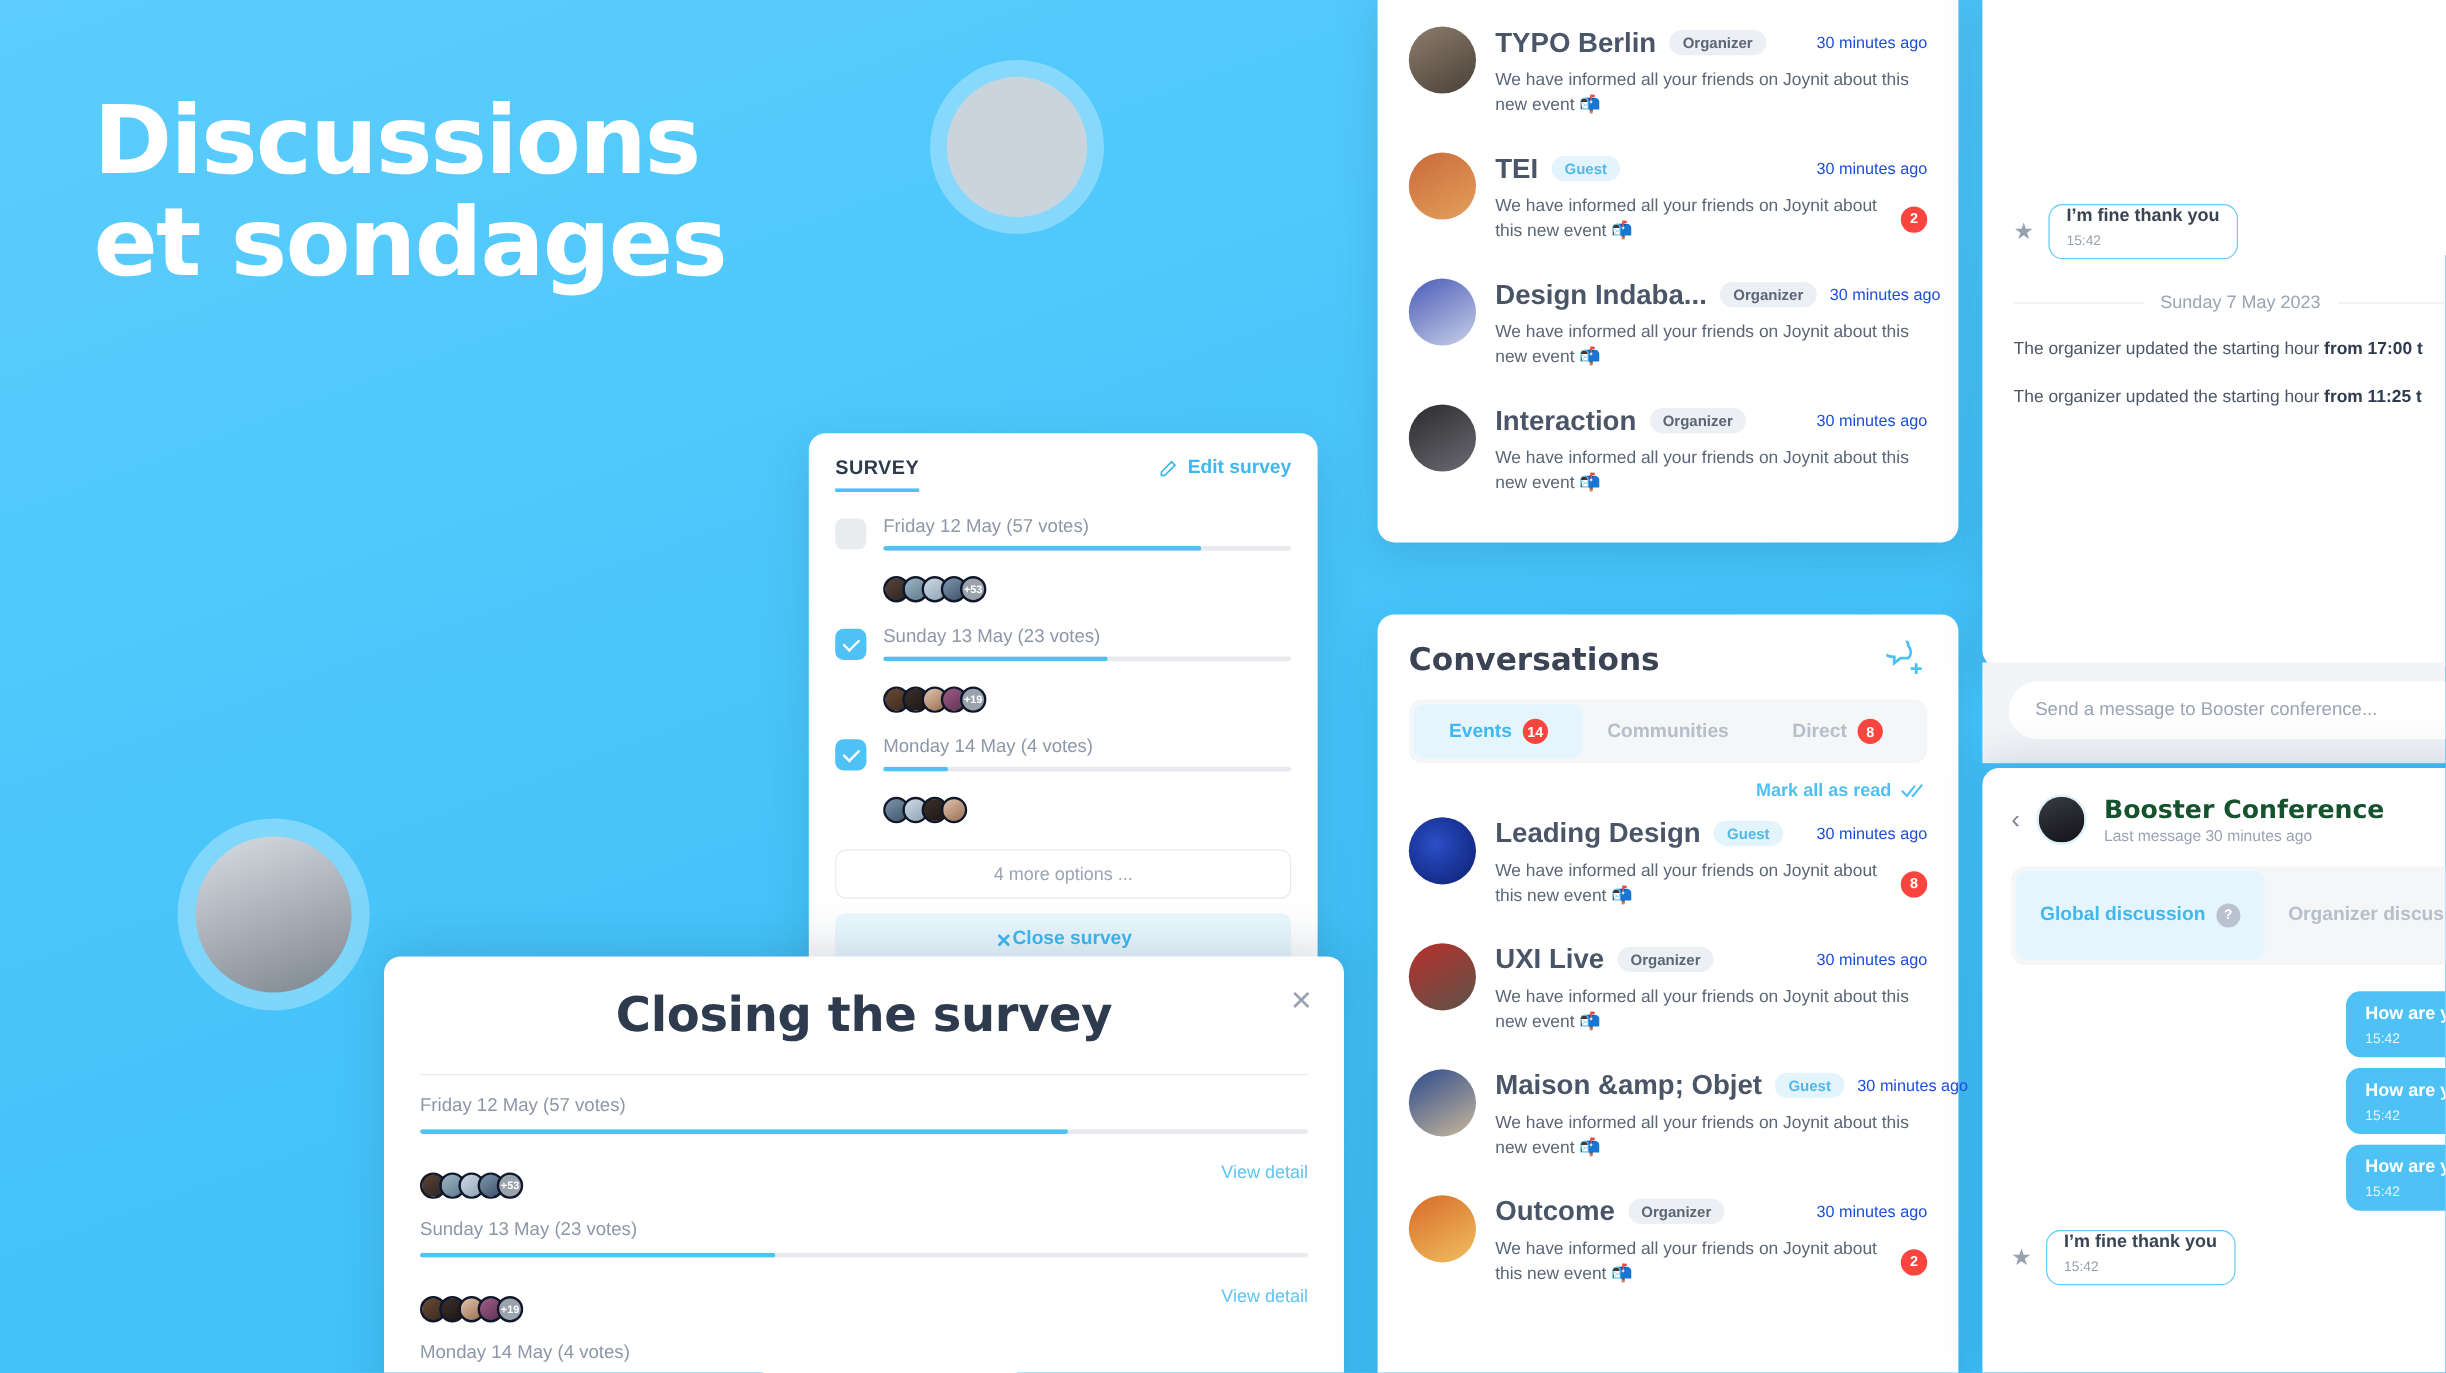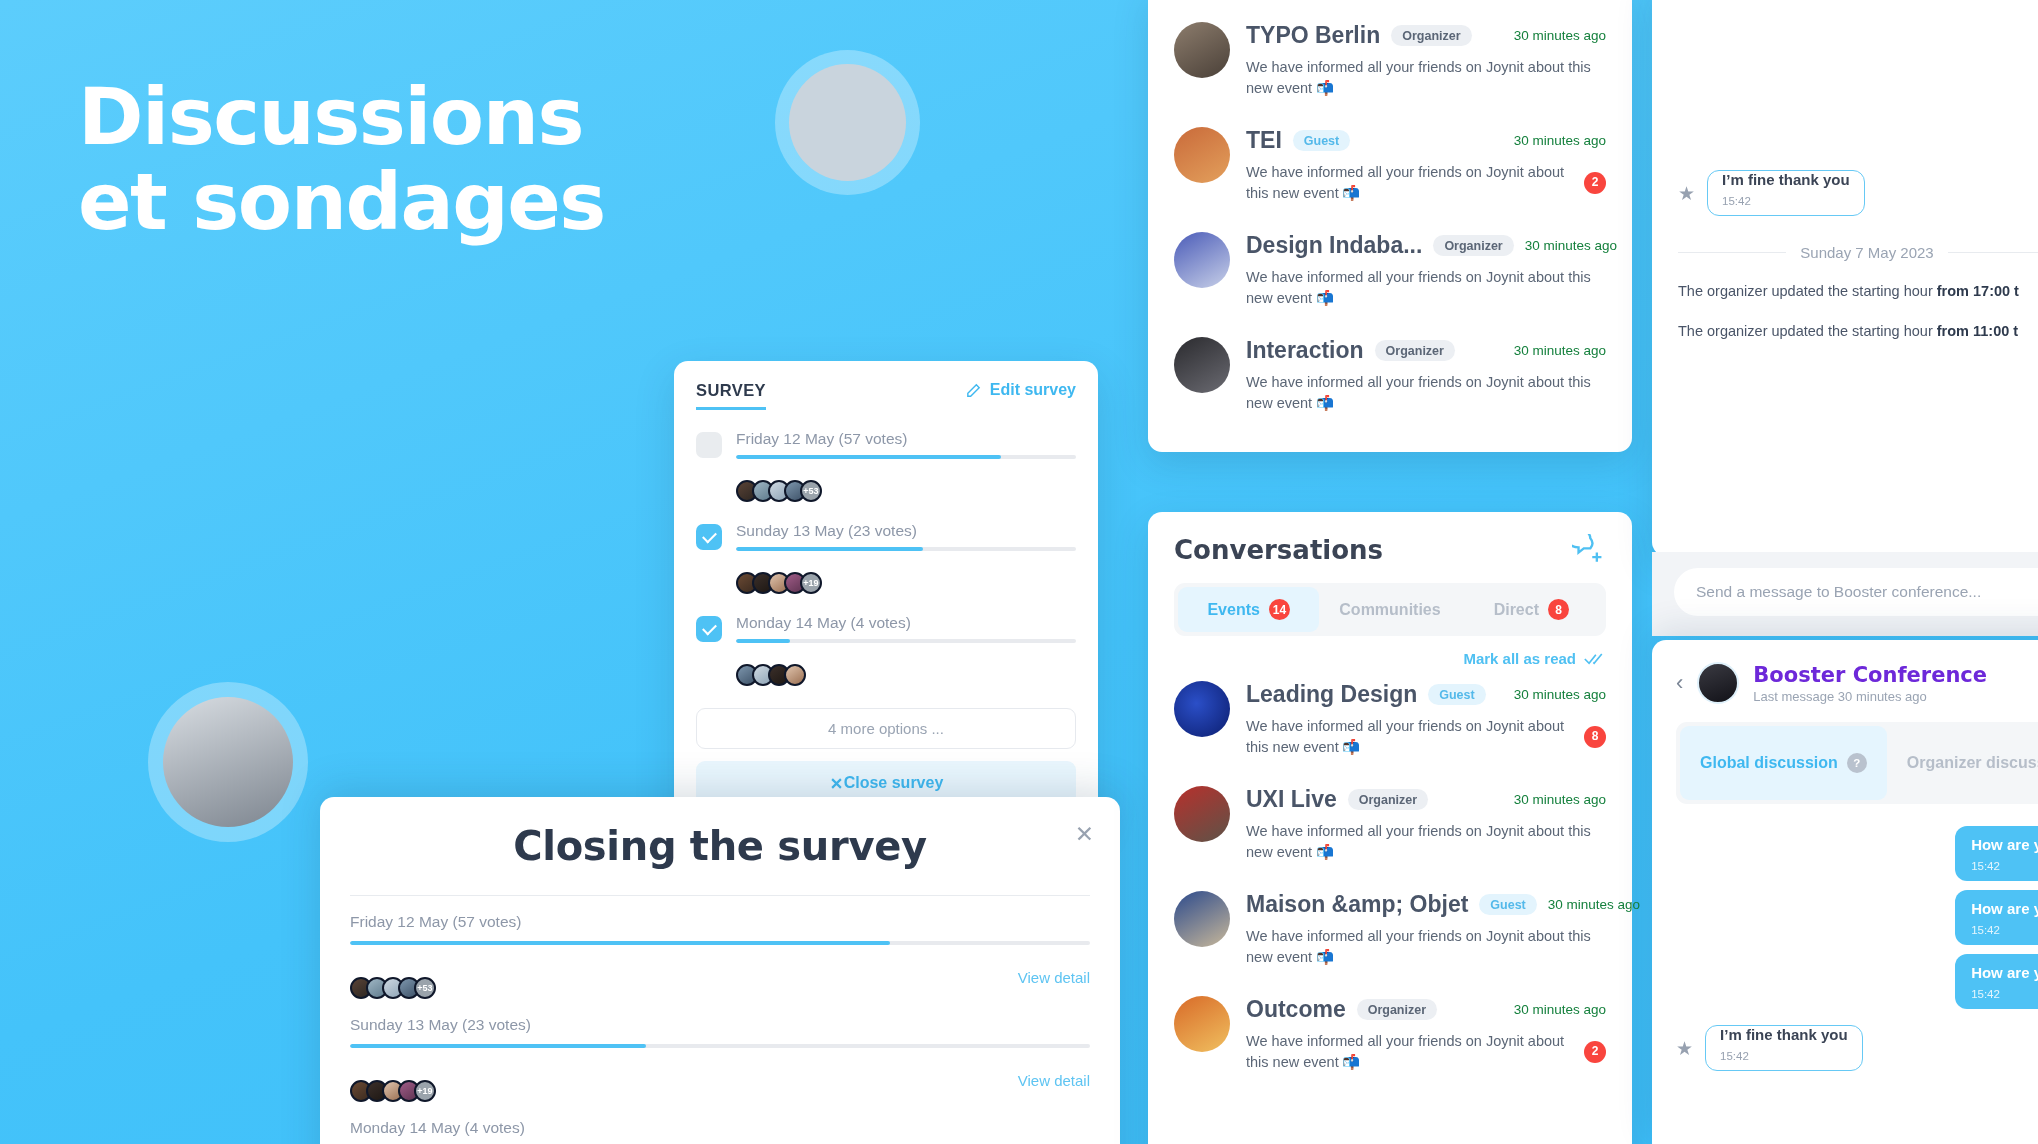--- a/index.html
+++ b/index.html
@@ -74,21 +74,21 @@
   .notif-card { position:absolute; left:1148px; top:-14px; width:484px; background:#fff;
                 border-radius:14px; box-shadow:0 12px 36px rgba(20,60,90,0.15); padding:22px 26px 24px; }
   .nrow { display:flex; gap:16px; padding:14px 0; }
   .nav-img { width:56px; height:56px; border-radius:50%; flex:none; overflow:hidden; background:#c4ccd4; }
   .nbody { flex:1; min-width:0; }
   .nhead { display:flex; align-items:center; gap:11px; }
   .nname { font-size:23px; font-weight:700; color:#4a5568; white-space:nowrap; }
   .badge { font-size:12.5px; font-weight:700; padding:3.5px 11px; border-radius:20px; white-space:nowrap; }
   .badge.organizer { background:#eceff3; color:#5b6676; }
   .badge.guest { background:#e3f4fd; color:#54b9ea; }
-  .ntime { margin-left:auto; font-size:13.5px; color:#15803d; white-space:nowrap; }
+  .ntime { margin-left:auto; font-size:13.5px; color:#1d4ed8; white-space:nowrap; }
   .nmsg { margin-top:8px; font-size:14.5px; line-height:1.45; color:#5b6676; display:flex;
           align-items:flex-start; gap:10px; }
   .nmsg span.txt { flex:1; }
   .pill { flex:none; min-width:22px; height:22px; border-radius:50%; background:#f9453e;
           color:#fff; font-size:12px; font-weight:700; display:flex; align-items:center;
           justify-content:center; margin-top:10px; }
 
   
   .conv-card { position:absolute; left:1148px; top:512px; width:484px; background:#fff;
                border-radius:14px; box-shadow:0 12px 36px rgba(20,60,90,0.15);
@@ -123,21 +123,21 @@
             padding:16px 22px 20px; }
   .msginput { background:#fff; border-radius:26px; padding:15px 22px; font-size:15.5px;
               color:#9aa4b3; white-space:nowrap; overflow:hidden; }
   .chat-bot { position:absolute; left:1652px; top:640px; width:430px; background:#fff;
               border-radius:14px 14px 0 0; box-shadow:0 -8px 36px rgba(20,60,90,0.14);
               padding:22px 24px 0; height:504px; }
   .cb-head { display:flex; align-items:center; gap:14px; }
   .chev { font-size:22px; color:#7b8696; cursor:pointer; }
   .cb-av { width:42px; height:42px; border-radius:50%; background:#2a3340; overflow:hidden;
            border:2px solid #dff1fb; flex:none; }
-  .cb-name { font-size:21px; font-weight:700; color:#6d28d9; font-family:"DejaVu Sans", sans-serif; }
+  .cb-name { font-size:21px; font-weight:700; color:#14532d; font-family:"DejaVu Sans", sans-serif; }
   .cb-sub { font-size:13px; color:#9aa4b3; margin-top:2px; }
   .cb-tabs { margin-top:18px; background:#f4f6f8; border-radius:11px; display:flex; padding:4px; }
   .cb-tab { padding:27px 20px; font-size:16px; font-weight:700; color:#b6bec9;
             border-radius:9px; cursor:pointer; display:flex; align-items:center; gap:9px; white-space:nowrap; }
   .cb-tab.active { background:#e5f5fe; color:#3fb8f0; }
   .qbadge { width:20px; height:20px; border-radius:50%; background:#b9c2ce; color:#fff;
             font-size:11.5px; font-weight:700; display:flex; align-items:center; justify-content:center; }
   .out-wrap { margin-top:22px; }
   .out { background:#4ec2f5; color:#fff; border-radius:12px; padding:10px 16px 9px;
          margin-left:auto; width:max-content; margin-bottom:9px; }
@@ -463,21 +463,21 @@
     <div class="daysep">
       <span class="ln"></span>
       <span class="dt">Sunday 7 May 2023</span>
       <span class="ln"></span>
     </div>
 
     <div class="sysmsg">
       <span>The organizer updated the starting hour </span><b>from 17:00 t</b>
     </div>
     <div class="sysmsg" style="margin-top:24px">
-      <span>The organizer updated the starting hour </span><b>from 11:00 t</b>
+      <span>The organizer updated the starting hour </span><b>from 11:25 t</b>
     </div>
   </div>
 
   <div class="msgbox">
     <div class="msginput">Send a message to Booster conference...</div>
   </div>
 
   <div class="chat-bot">
     <div class="cb-head">
       <span class="chev">‹</span>

